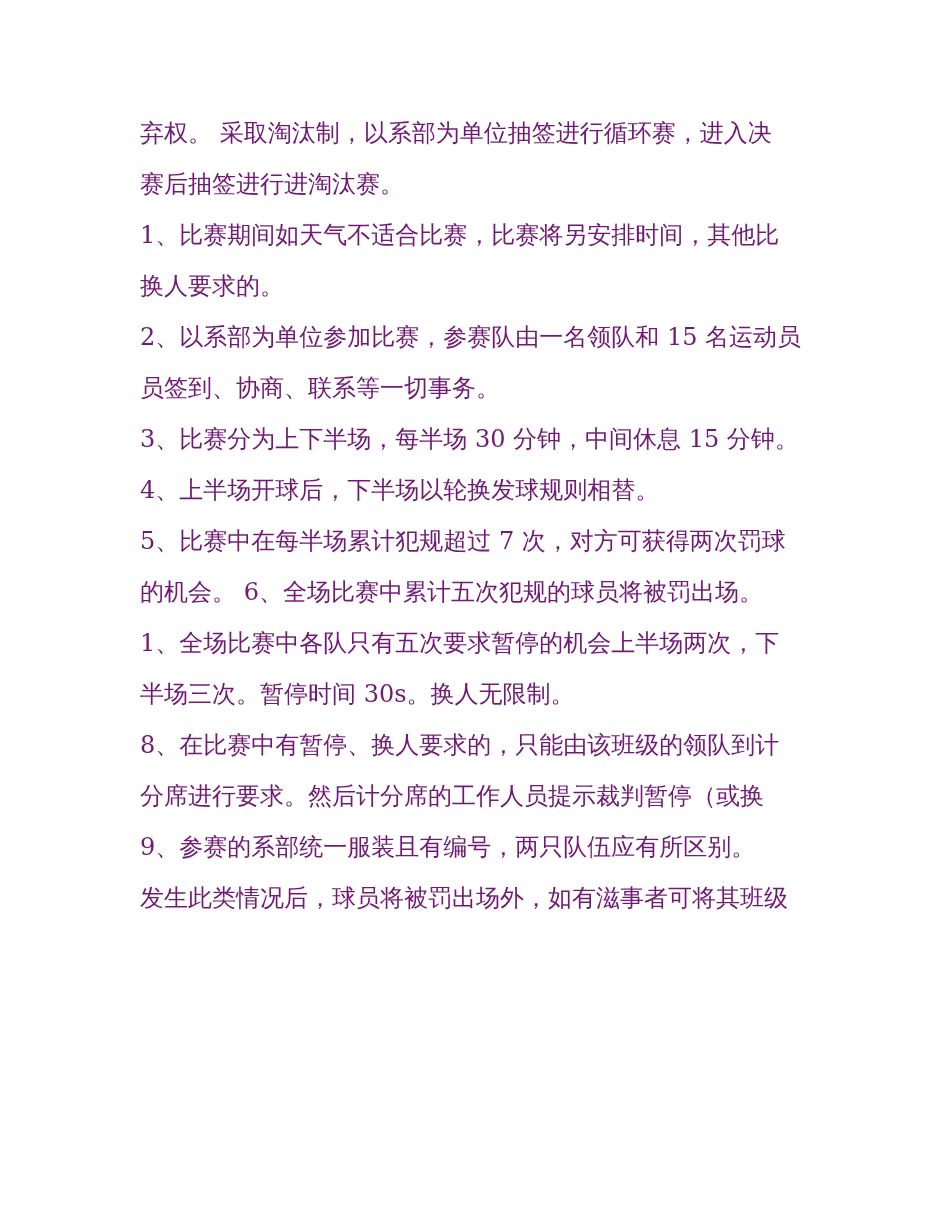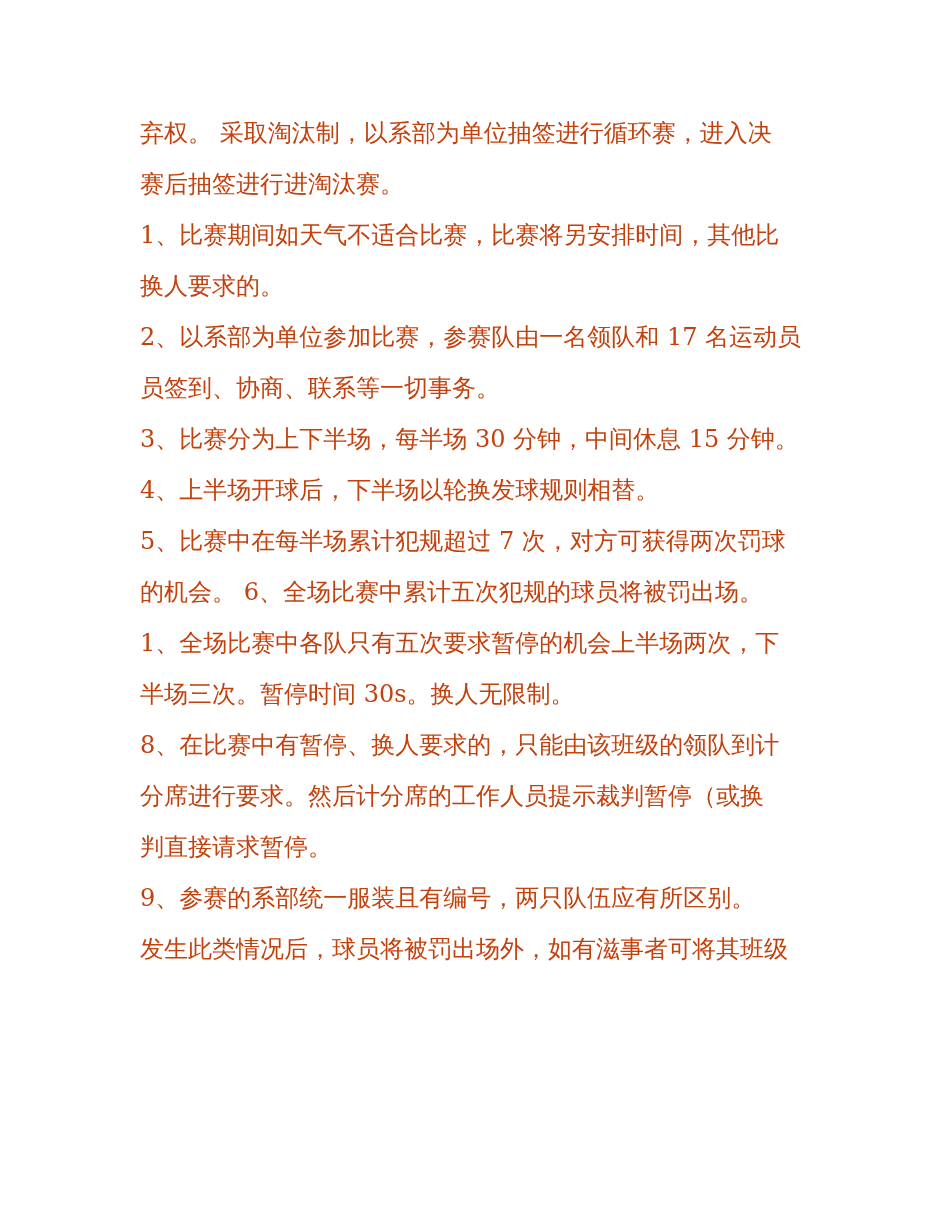--- a/index.html
+++ b/index.html
@@ -4,43 +4,42 @@
   <style>
     html, body { margin: 0; padding: 0; background: #ffffff; }
     body { width: 950px; height: 1229px; position: relative; overflow: hidden; }
     .page {
       position: absolute;
       left: 140px;
       top: 108px;
       width: 690px;
       font-family: "DejaVu Serif", "Liberation Serif", serif;
       font-size: 24px;
-      color: #c2410c;
+      color: #701a75;
     }
     .line {
       height: 51px;
       line-height: 51px;
       white-space: nowrap;
       letter-spacing: 0px;
     }
   </style>
 </head>
 <body>
 
 <div class="page">
   <div class="line">弃权。 采取淘汰制，以系部为单位抽签进行循环赛，进入决</div>
   <div class="line">赛后抽签进行进淘汰赛。</div>
   <div class="line">1、比赛期间如天气不适合比赛，比赛将另安排时间，其他比</div>
   <div class="line">换人要求的。</div>
-  <div class="line">2、以系部为单位参加比赛，参赛队由一名领队和 17 名运动员</div>
+  <div class="line">2、以系部为单位参加比赛，参赛队由一名领队和 15 名运动员</div>
   <div class="line">员签到、协商、联系等一切事务。</div>
   <div class="line">3、比赛分为上下半场，每半场 30 分钟，中间休息 15 分钟。</div>
   <div class="line">4、上半场开球后，下半场以轮换发球规则相替。</div>
   <div class="line">5、比赛中在每半场累计犯规超过 7 次，对方可获得两次罚球</div>
   <div class="line">的机会。 6、全场比赛中累计五次犯规的球员将被罚出场。</div>
   <div class="line">1、全场比赛中各队只有五次要求暂停的机会上半场两次，下</div>
   <div class="line">半场三次。暂停时间 30s。换人无限制。</div>
   <div class="line">8、在比赛中有暂停、换人要求的，只能由该班级的领队到计</div>
   <div class="line">分席进行要求。然后计分席的工作人员提示裁判暂停（或换</div>
-  <div class="line">判直接请求暂停。</div>
   <div class="line">9、参赛的系部统一服装且有编号，两只队伍应有所区别。</div>
   <div class="line">发生此类情况后，球员将被罚出场外，如有滋事者可将其班级</div>
 </div>
 
 </body></html>

